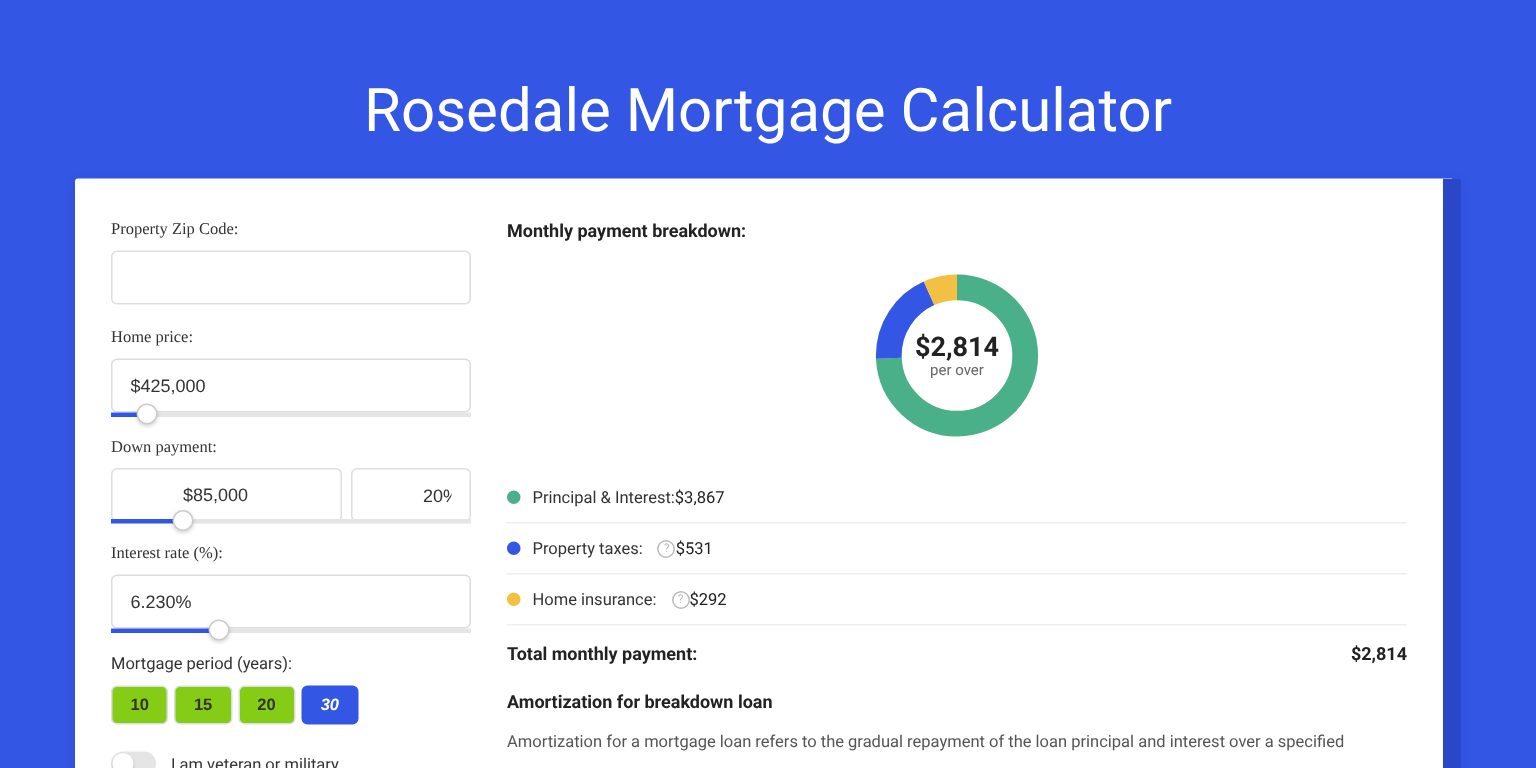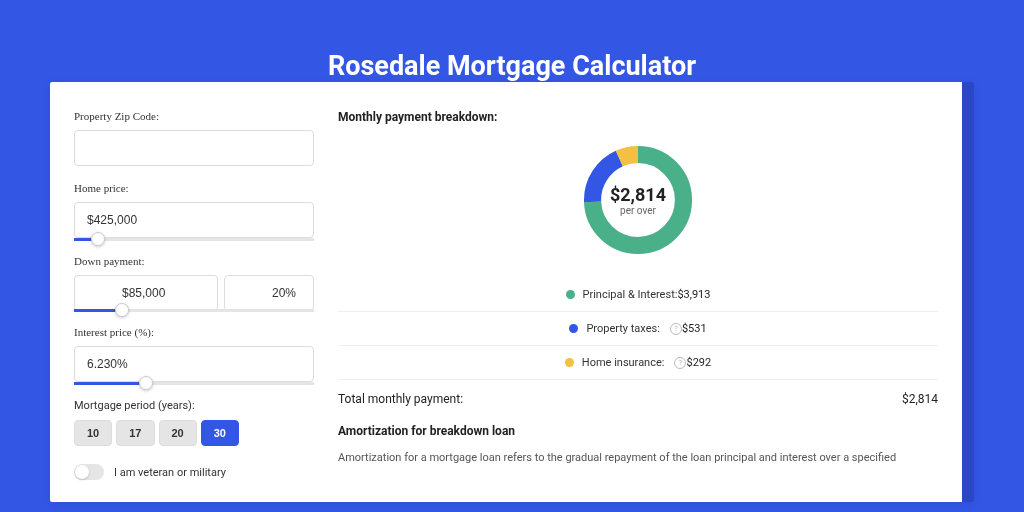--- a/index.html
+++ b/index.html
@@ -8,23 +8,24 @@
   background: #3356e5;
   width: 1024px;
   height: 512px;
   overflow: hidden;
 }
 .outer {
   padding: 50px 50px 0 50px;
 }
 .page-title {
   color: #fff;
-  font-size: 27px;
-  font-weight: 700;
+  font-size: 40px;
+  font-weight: 400;
   text-align: center;
+  margin-bottom: 22px;
 }
 .card {
   background: #fff;
   border-radius: 2px;
   padding: 28px 24px;
   display: flex;
   gap: 24px;
   box-shadow: 0 2px 8px rgba(0,0,0,.08);
   border-right: 12px solid #2a47c7;
   height: 420px;
@@ -58,29 +59,29 @@
 .slider-handle {
   width: 14px; height:14px; border-radius:50%;
   background:#fff; border:1px solid #ccc;
   box-shadow:0 1px 3px rgba(0,0,0,.2);
   position:absolute; top:-6px; left:var(--pct,20%);
   transform:translateX(-50%);
 }
 .dp-row { display:flex; gap:6px; }
 .dp-row .field-input { margin-bottom:0;padding-left:47px; }
 .dp-amount { flex:1; }
-.dp-pct { width:90px; }
+.dp-pct { width:80px; }
 .period-label { font-size:11px; color:#333; margin-bottom:8px; display:block; }
 .period-row { display:flex; gap:4px; margin-bottom:18px; }
 .period-btn {
-  border:1px solid #ddd; background:#e5e5e5; color:#333;
+  border:1px solid #ddd; background:#84cc16; color:#333;
   font-size:11px; font-weight:600; padding:6px 12px;
   border-radius:4px; cursor:pointer;
 }
-.period-btn.active { background:#3356e5; color:#fff; border-color:#3356e5; }
+.period-btn.active { background:#3356e5; color:#fff; border-color:#3356e5;font-style:italic; }
 .veteran-row { display:flex; align-items:center; gap:10px; }
 .toggle {
   width:30px; height:16px; border-radius:8px; background:#e5e5e5;
   position:relative;
 }
 .toggle-knob {
   width:14px; height:14px; border-radius:50%; background:#fff;
   position:absolute; top:1px; left:1px;
   box-shadow:0 1px 2px rgba(0,0,0,.2);
 }
@@ -89,35 +90,35 @@
 .donut-wrap { display:flex; justify-content:center; margin-bottom:18px; }
 .donut { position:relative; width:120px; height:120px; }
 .donut svg { width:120px; height:120px; transform:rotate(-90deg); }
 .donut-center {
   position:absolute; inset:0; display:flex; flex-direction:column;
   align-items:center; justify-content:center;
 }
 .donut-value { font-size:18px; font-weight:700; color:#222; }
 .donut-sub { font-size:10px; color:#666; }
 .legend-row {
-  display:flex; align-items:center; justify-content:center;
+  display:flex; align-items:center; justify-content:flex-start;
   padding:10px 0; border-bottom:1px solid #eee; font-size:11px;
 }
 .legend-row:last-of-type { border-bottom:1px solid #eee; }
 .legend-left { display:flex; align-items:center; gap:8px; color:#333; }
 .legend-dot { width:9px; height:9px; border-radius:50%; }
 .legend-value { color:#222; }
 .help-icon {
   width:12px; height:12px; border-radius:50%; border:1px solid #bbb;
   display:inline-flex; align-items:center; justify-content:center;
   font-size:8px; color:#bbb; margin-left:2px;
 }
 .total-row {
   display:flex; justify-content:space-between; align-items:flex-start;
-  padding:12px 0 18px 0; font-size:12px; font-weight:400; color:#222;
+  padding:12px 0 18px 0; font-size:12px; font-weight:700; color:#222;
 }
 .amort-title { font-size:12px; font-weight:700; color:#222; margin-bottom:12px; }
 .amort-text { font-size:11px; color:#555; line-height:1.5; }
 </style>
 </head>
 <body>
 
 <div class="outer">
   <h1 class="page-title">Rosedale Mortgage Calculator</h1>
 
@@ -143,32 +144,32 @@
         <div class="dp-row">
           <input class="field-input dp-amount" value="$85,000" style="">
           <input class="field-input dp-pct" value="20%" style="">
         </div>
         <div class="slider-track" style="--pct:20%">
           <div class="slider-handle"></div>
         </div>
       </div>
 
       <div class="field-block">
-        <label class="field-label">Interest price (%):</label>
+        <label class="field-label">Interest rate (%):</label>
         <input class="field-input" value="6.230%" style="">
         <div class="slider-track" style="--pct:30%">
           <div class="slider-handle"></div>
         </div>
       </div>
 
       <div>
         <label class="period-label">Mortgage period (years):</label>
         <div class="period-row">
           <button class="period-btn">10</button>
-          <button class="period-btn">17</button>
+          <button class="period-btn">15</button>
           <button class="period-btn">20</button>
           <button class="period-btn active">30</button>
         </div>
       </div>
 
       <div class="veteran-row">
         <div class="toggle">
           <div class="toggle-knob"></div>
         </div>
         <span class="veteran-label">I am veteran or military</span>
@@ -193,21 +194,21 @@
             <div class="donut-sub">per over</div>
           </div>
         </div>
       </div>
 
       <div class="legend-row">
         <div class="legend-left">
           <span class="legend-dot" style="background:#4ab08a"></span>
           <span>Principal &amp; Interest:</span>
         </div>
-        <span class="legend-value">$3,913</span>
+        <span class="legend-value">$3,867</span>
       </div>
 
       <div class="legend-row">
         <div class="legend-left">
           <span class="legend-dot" style="background:#3356e5"></span>
           <span>Property taxes:</span>
           <span class="help-icon">?</span>
         </div>
         <span class="legend-value">$531</span>
       </div>

